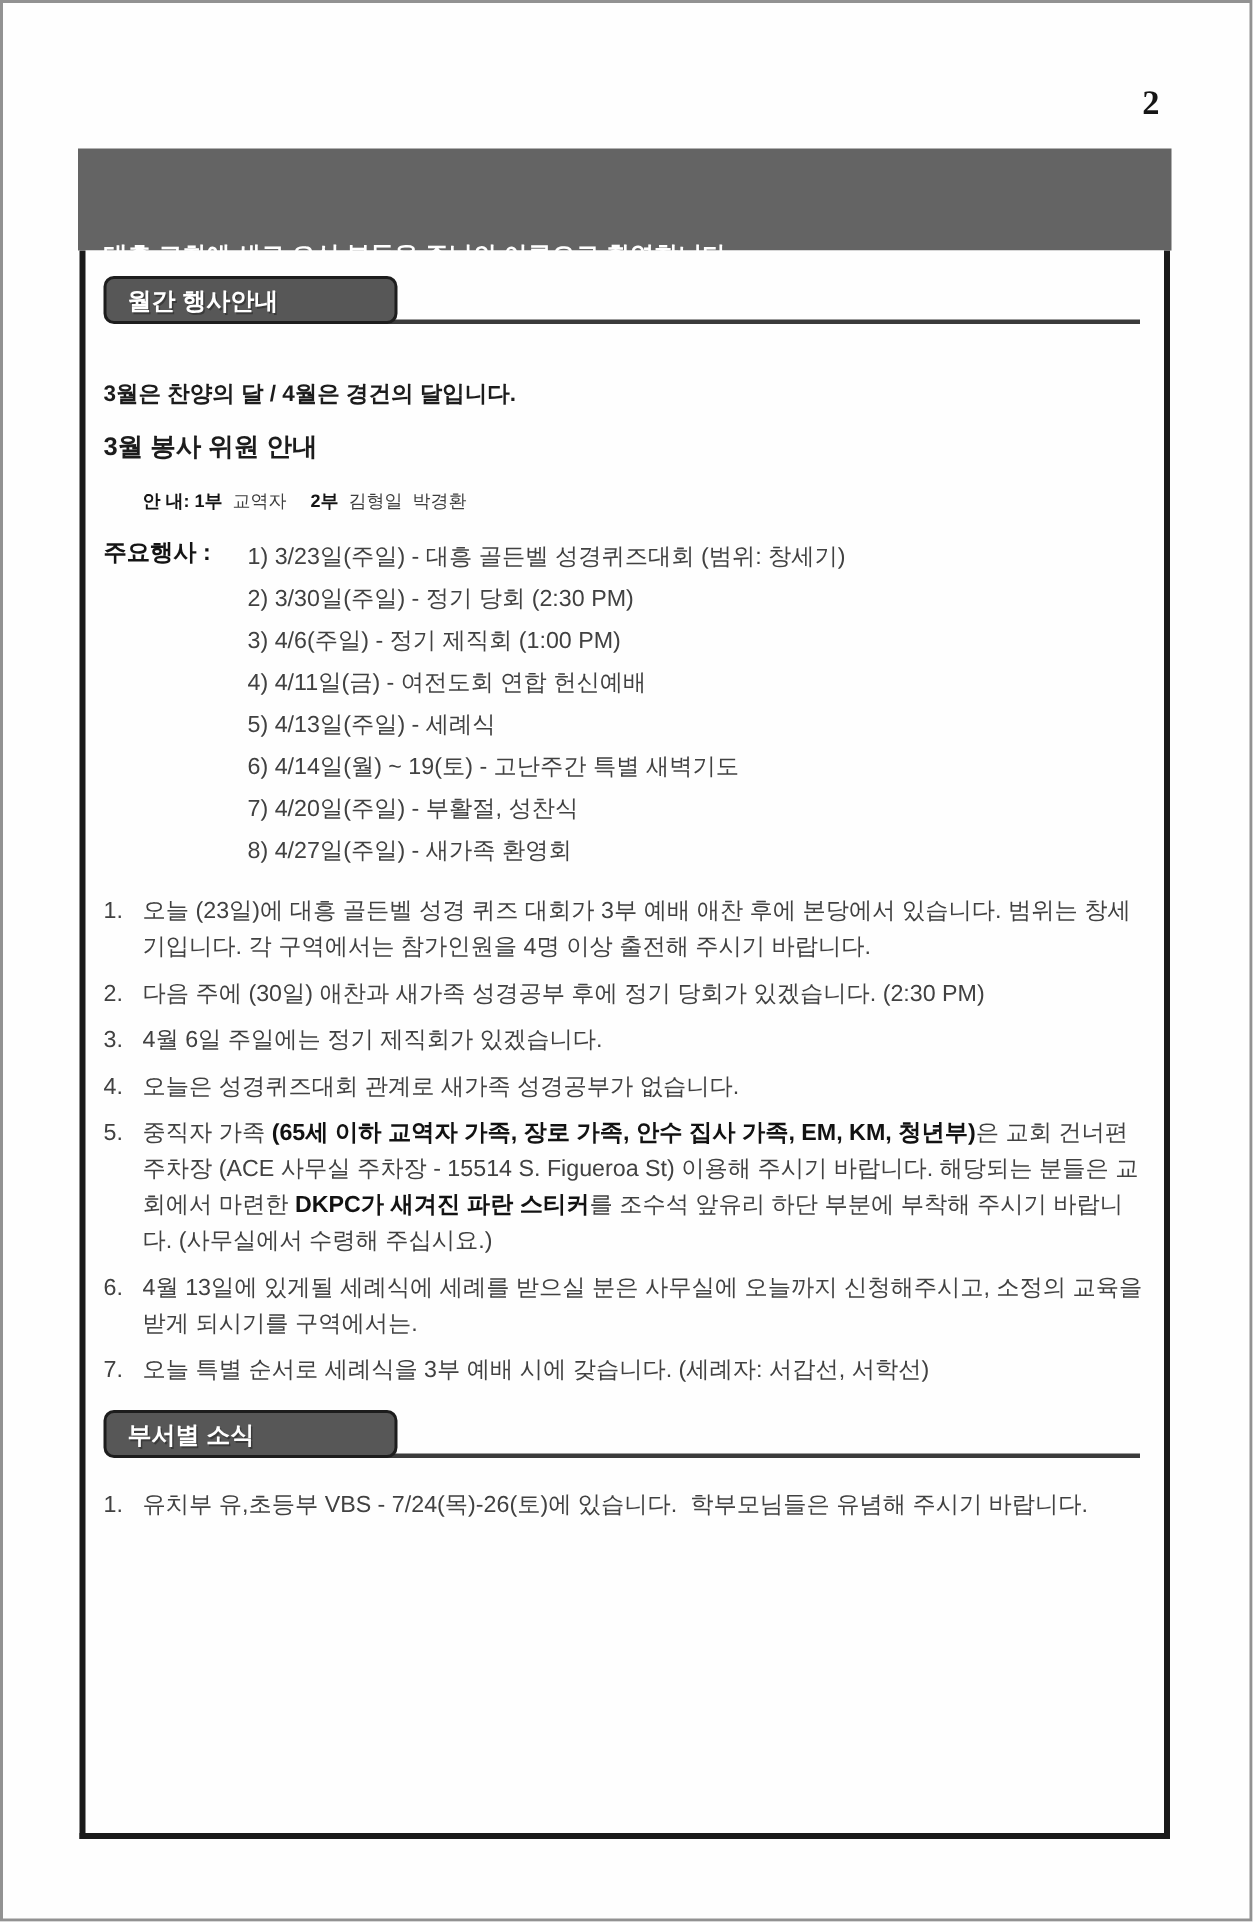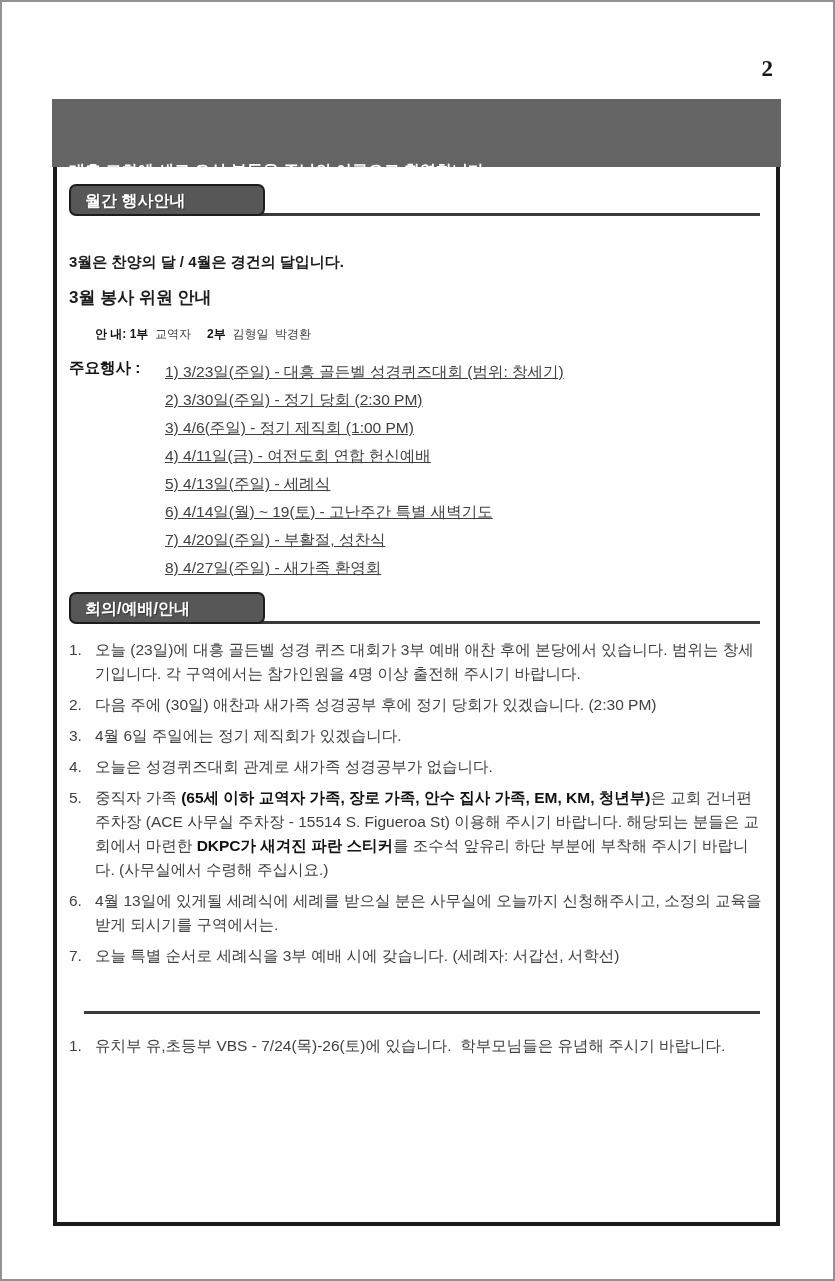--- a/index.html
+++ b/index.html
@@ -84,21 +84,21 @@
   .volunteer-heading { margin-top: 14px; font-weight: bold; font-size: 17px; color: #1c1c1c; white-space: pre-wrap; }
   .ushers { margin: 12px 0 0 26px; font-size: 12px; line-height: 27px; }
   .u-row { white-space: pre-wrap; }
   .u-row b { color: #141414; }
   .u2 { padding-left: 57px; }
   .gap-lg { margin-left: 26px; }
   .gap-md { margin-left: 16px; }
 
   .events-row { display: flex; margin-top: 10px; font-size: 15.5px; }
   .events-label { flex: 0 0 96px; font-weight: bold; color: #141414; white-space: pre-wrap; }
-  .events-list { flex: 1; text-decoration: underline; }
+  .events-list { flex: 1; }
   .events-list .event { line-height: 28px; color: #414141; white-space: pre-wrap; }
 
   
   .items { margin-top: 14px; font-size: 15.5px; }
   .item { display: flex; margin-bottom: 7px; }
   .item .num { flex: 0 0 26px; line-height: 24px; color: #414141; }
   .item .txt { flex: 1; line-height: 24px; color: #414141; white-space: pre-wrap; }
   .item .txt b { color: #121212; text-align: center; }
 
   .dept-items { margin-top: 20px; font-size: 15.5px; }
@@ -137,24 +137,20 @@
           <div class="event">2) 3/30일(주일) - 정기 당회 (2:30 PM)</div>
           <div class="event">3) 4/6(주일) - 정기 제직회 (1:00 PM)</div>
           <div class="event">4) 4/11일(금) - 여전도회 연합 헌신예배</div>
           <div class="event">5) 4/13일(주일) - 세례식</div>
           <div class="event">6) 4/14일(월) ~ 19(토) - 고난주간 특별 새벽기도</div>
           <div class="event">7) 4/20일(주일) - 부활절, 성찬식</div>
           <div class="event">8) 4/27일(주일) - 새가족 환영회</div>
         </div>
       </div>
 
-      <div class="sec-head sh2">
-        <span class="sec-tab">회의/예배/안내</span>
-        <div class="underline"></div>
-      </div>
 
       <div class="items">
         <div class="item">
           <div class="num">1.</div>
           <div class="txt">오늘 (23일)에 대흥 골든벨 성경 퀴즈 대회가 3부 예배 애찬 후에 본당에서 있습니다. 범위는 창세기입니다. 각 구역에서는 참가인원을 4명 이상 출전해 주시기 바랍니다.</div>
         </div>
         <div class="item">
           <div class="num">2.</div>
           <div class="txt">다음 주에 (30일) 애찬과 새가족 성경공부 후에 정기 당회가 있겠습니다. (2:30 PM)</div>
         </div>
@@ -174,20 +170,21 @@
           <div class="num">6.</div>
           <div class="txt">4월 13일에 있게될 세례식에 세례를 받으실 분은 사무실에 오늘까지 신청해주시고, 소정의 교육을 받게 되시기를 구역에서는.</div>
         </div>
         <div class="item">
           <div class="num">7.</div>
           <div class="txt">오늘 특별 순서로 세례식을 3부 예배 시에 갖습니다. (세례자: 서갑선, 서학선)</div>
         </div>
       </div>
 
       <div class="sec-head sh3">
+        <span class="sec-tab">부서별 소식</span>
         <div class="underline"></div>
       </div>
 
       <div class="items dept-items">
         <div class="item">
           <div class="num">1.</div>
           <div class="txt">유치부 유,초등부 VBS - 7/24(목)-26(토)에 있습니다.  학부모님들은 유념해 주시기 바랍니다.</div>
         </div>
       </div>
 

